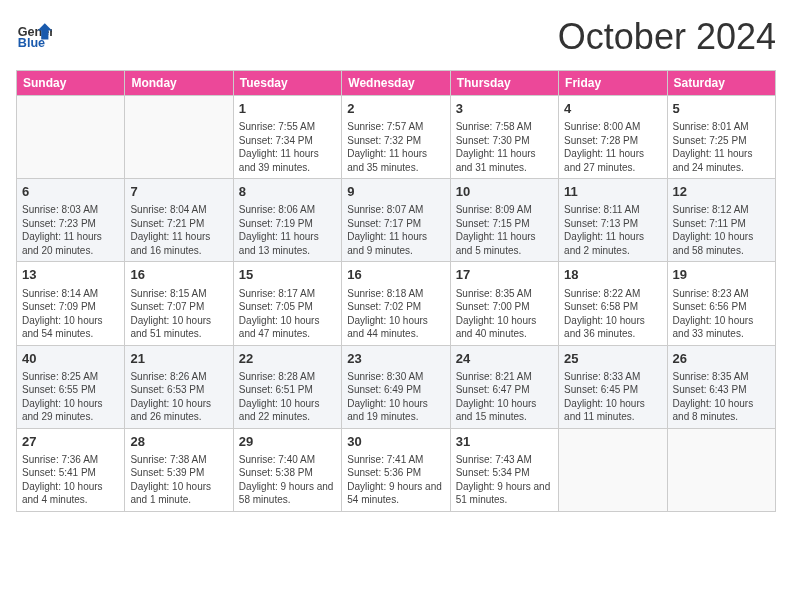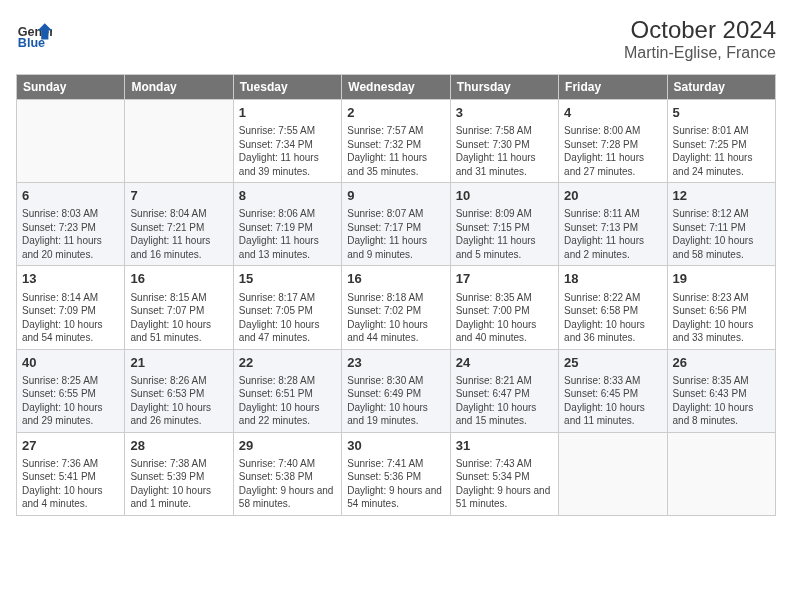--- a/index.html
+++ b/index.html
@@ -22,35 +22,35 @@
       gap: 4px;
     }
     .logo-icon {
       width: 36px;
       height: 36px;
     }
     .title-block {
       text-align: right;
     }
     .month-title {
-      font-size: 24px;
+      font-size: 36px;
       font-weight: normal;
       color: #333;
     }
     .subtitle {
       font-size: 16px;
       color: #555;
     }
     .calendar {
       width: 100%;
       border-collapse: collapse;
       font-size: 11px;
     }
     .calendar th {
-      background: #737373;
+      background: #ec4899;
       color: #fff;
       text-align: left;
       padding: 5px 6px;
       font-size: 12px;
       border: 1px solid #ccc;
     }
     .calendar td {
       border: 1px solid #ccc;
       vertical-align: top;
       padding: 4px 5px;
@@ -83,21 +83,20 @@
 <div class="header">
   <div class="logo">
     <svg class="logo-icon" viewBox="0 0 40 40">
       <text x="2" y="22" font-size="14" font-weight="bold" fill="#333">General</text>
       <text x="2" y="34" font-size="14" font-weight="bold" fill="#1a5aad">Blue</text>
       <polygon points="32,8 40,16 36,16 36,26 28,26 28,16 24,16" fill="#1a5aad"></polygon>
     </svg>
   </div>
   <div class="title-block">
     <div class="month-title">October 2024</div>
-    <div class="subtitle">Martin-Eglise, France</div>
   </div>
 </div>
 
 <table class="calendar">
   <thead>
     <tr>
     <th>Sunday</th>
         <th>Monday</th>
         <th>Tuesday</th>
         <th>Wednesday</th>
@@ -166,21 +165,21 @@
 Sunset: 7:17 PM
 Daylight: 11 hours and 9 minutes.</div>
         </td>
         <td>
           <span class="day-number">10</span>
           <div class="day-detail">Sunrise: 8:09 AM
 Sunset: 7:15 PM
 Daylight: 11 hours and 5 minutes.</div>
         </td>
         <td>
-          <span class="day-number">20</span>
+          <span class="day-number">11</span>
           <div class="day-detail">Sunrise: 8:11 AM
 Sunset: 7:13 PM
 Daylight: 11 hours and 2 minutes.</div>
         </td>
         <td>
           <span class="day-number">12</span>
           <div class="day-detail">Sunrise: 8:12 AM
 Sunset: 7:11 PM
 Daylight: 10 hours and 58 minutes.</div>
         </td>

